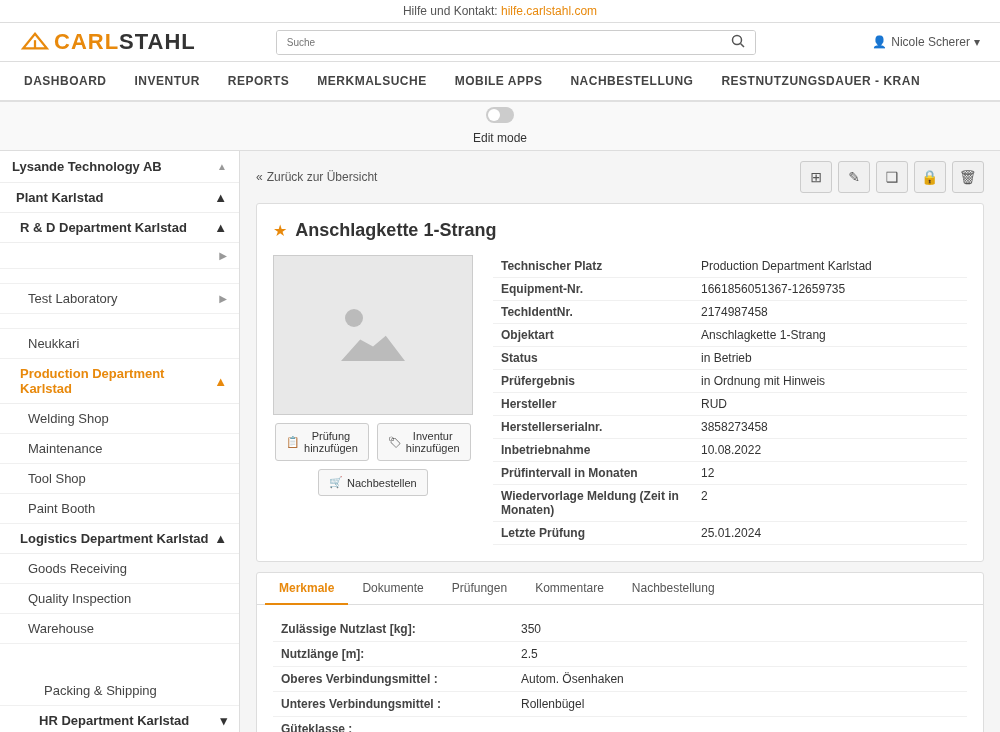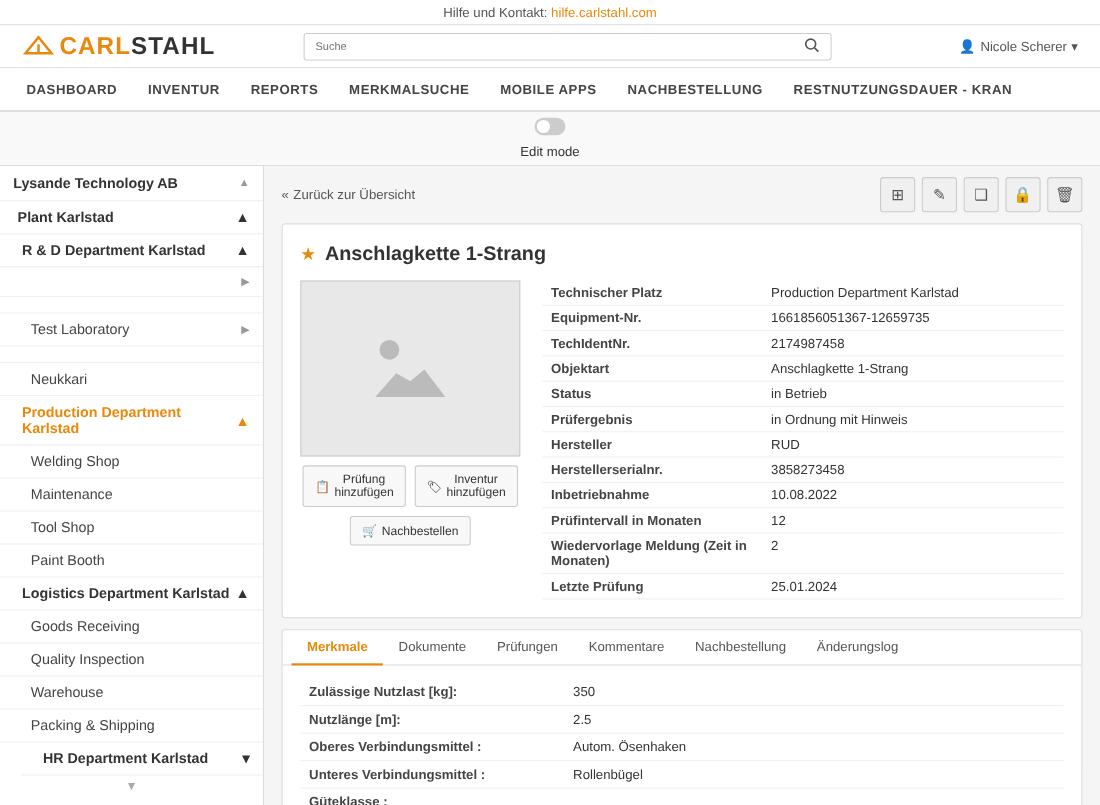--- a/index.html
+++ b/index.html
@@ -409,21 +409,21 @@
     </div>
     <div class="sidebar-item" style="padding-left:28px;">
       <span>Goods Receiving</span>
     </div>
     <div class="sidebar-item" style="padding-left:28px;">
       <span>Quality Inspection</span>
     </div>
     <div class="sidebar-item" style="padding-left:28px;">
       <span>Warehouse</span>
     </div>
-    <div class="sidebar-item" style="padding-left:28px;">
+    <div class="sidebar-item" style="padding-left:44px;margin-top:32px;">
       <span>Packing &amp; Shipping</span>
     </div>
 
     <div class="sidebar-sub-title" style="padding-left:20px;margin-left:19px;">
       <span>HR Department Karlstad</span>
       <span class="chevron">▾</span>
     </div>
 
     <div class="sidebar-scroll-hint">▼</div>
   </div>
@@ -543,21 +543,20 @@
       </div>
     </div>
 
     <div class="tabs-bar">
       <div class="tabs-header">
         <div class="tab-item active">Merkmale</div>
         <div class="tab-item">Dokumente</div>
         <div class="tab-item">Prüfungen</div>
         <div class="tab-item">Kommentare</div>
         <div class="tab-item">Nachbestellung</div>
-        <div class="tab-item">Änderungslog</div>
       </div>
       <div class="tab-content">
         <table class="attr-table">
           <tbody>
               <tr>
             <td>Zulässige Nutzlast [kg]:</td>
             <td>350</td>
           </tr>
           <tr>
             <td>Nutzlänge [m]:</td>

